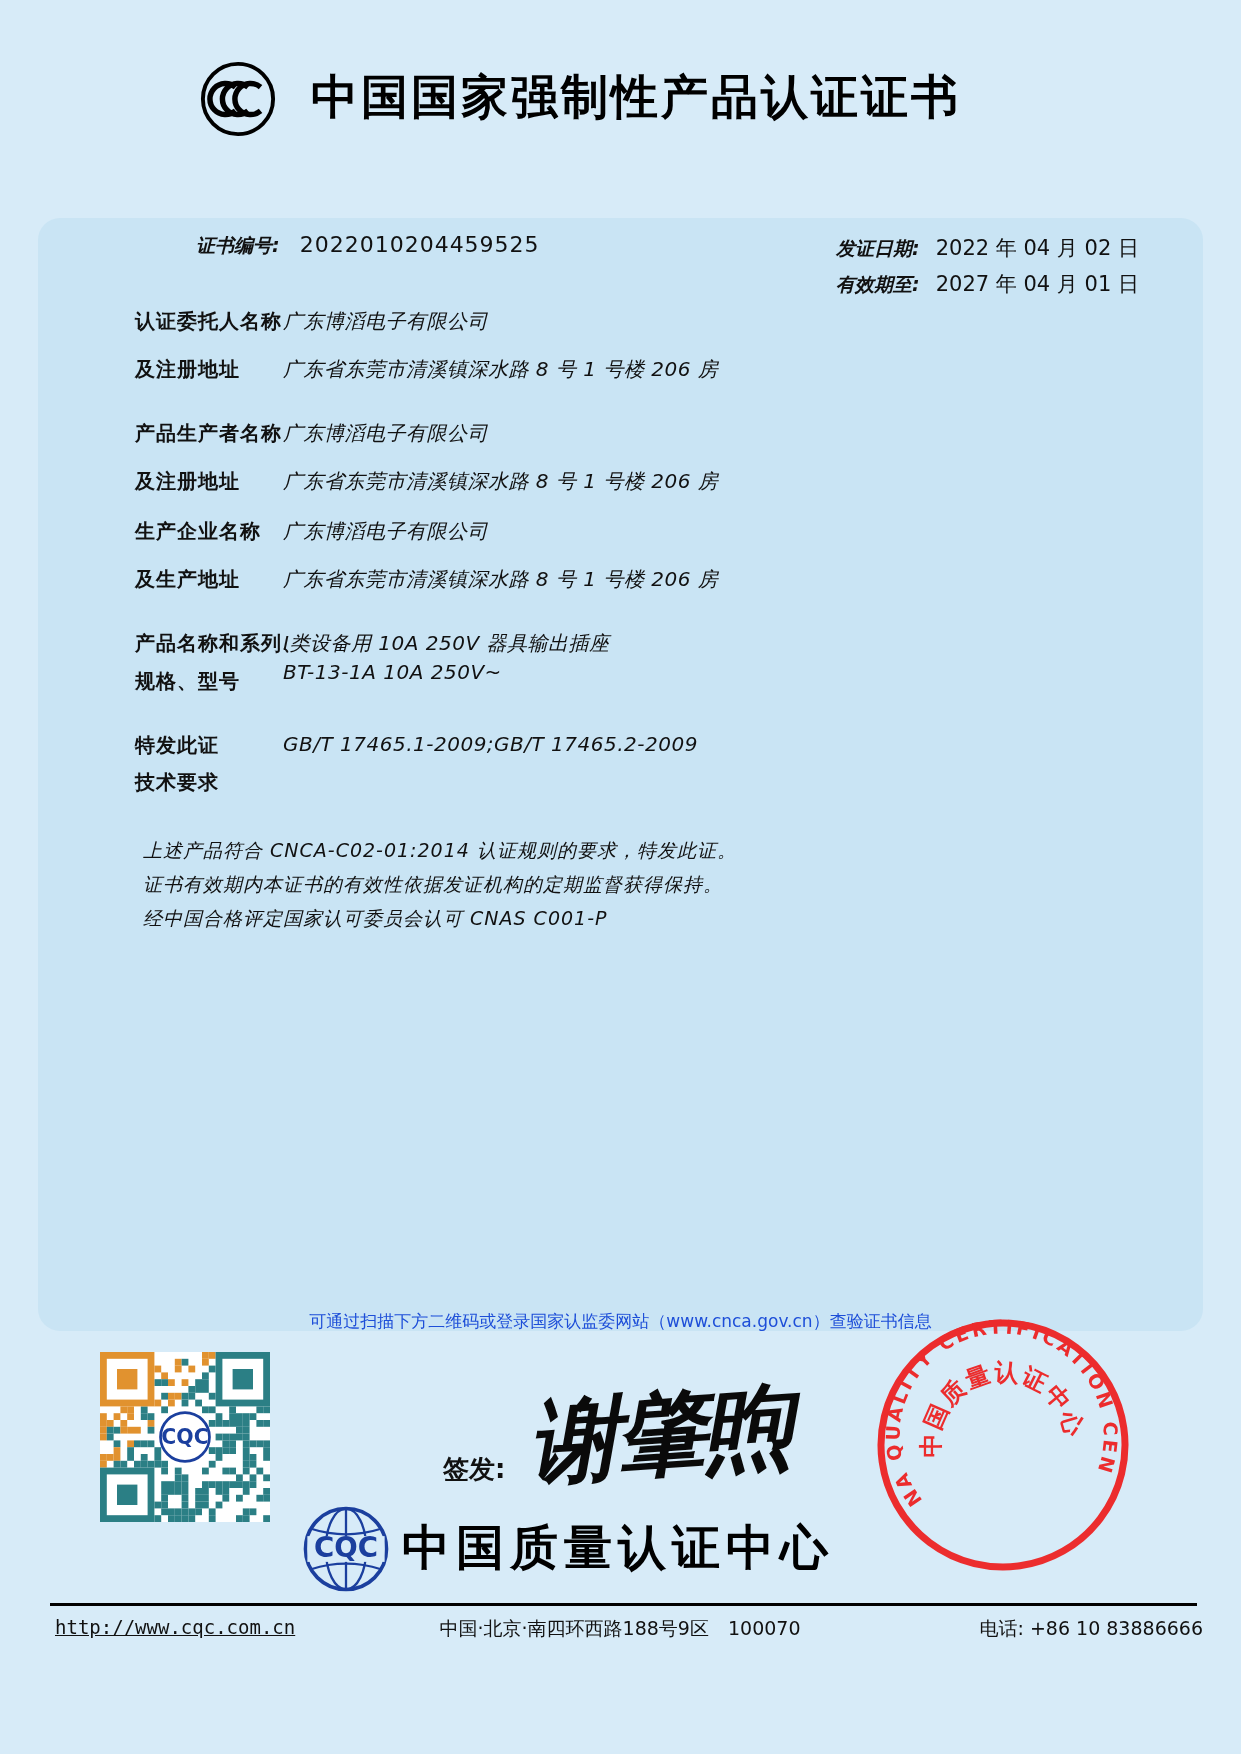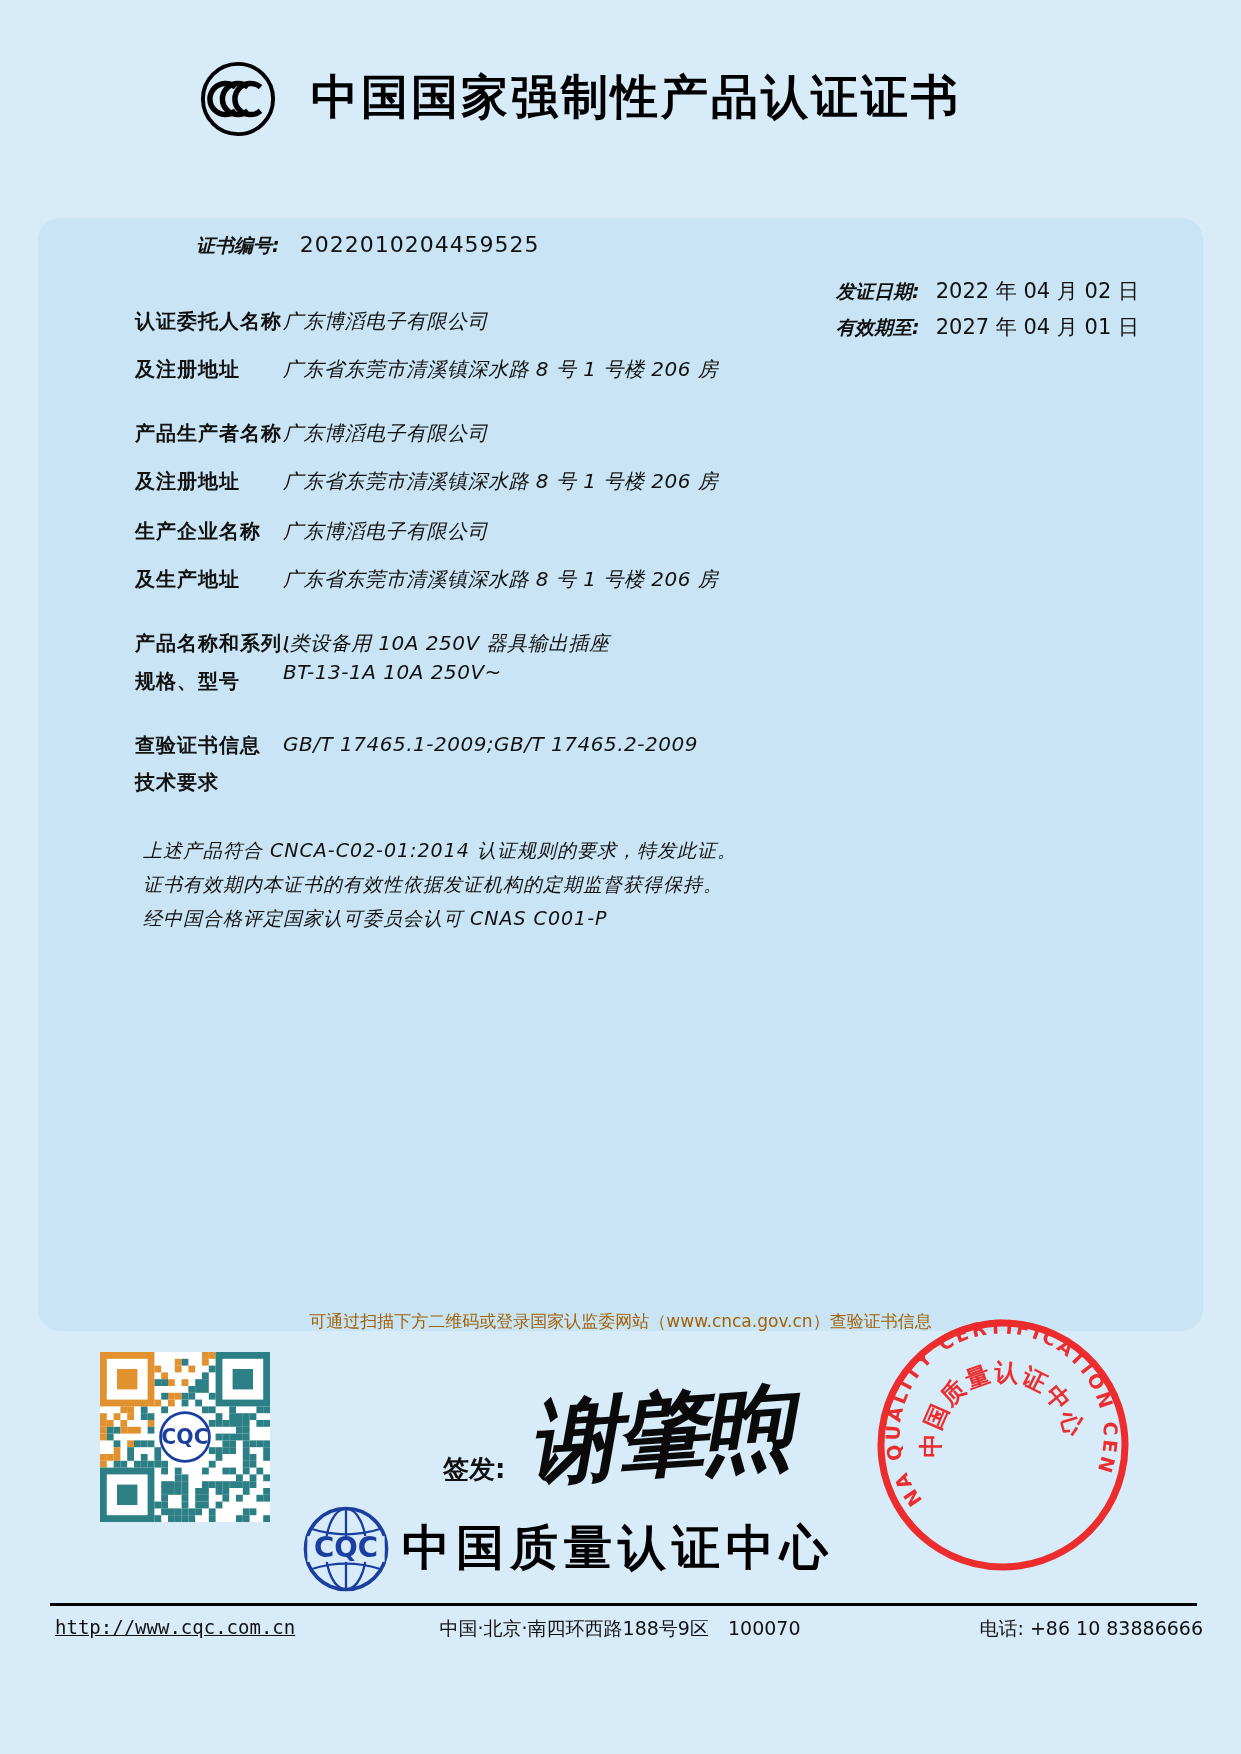--- a/index.html
+++ b/index.html
@@ -18,32 +18,32 @@
     font-size:47px; font-weight:bold; letter-spacing:3px; color:#000;
   }
   
   .panel {
     position:absolute; left:38px; top:218px; width:1165px; height:1113px;
     background:#c9e4f4; border-radius:22px;padding-left:48px;
   }
   .cert-line { position:absolute; left:158px; top:14px; font-size:19px; }
   .cert-label { font-weight:bold; font-style:italic; }
   .cert-no { font-size:22px; margin-left:14px; letter-spacing:1px; }
-  .date-block { position:absolute; left:798px; top:12px; font-size:19px; line-height:36px;margin-top:43px; }
+  .date-block { position:absolute; left:798px; top:12px; font-size:19px; line-height:36px; }
   .date-row b { font-style:italic; }
   .date-val { font-size:21px; margin-left:10px; }
 
   .flabel { position:absolute; left:97px; font-size:20px; font-weight:bold; letter-spacing:1px; }
   .fvalue { position:absolute; left:245px; font-size:20px; letter-spacing:0.5px;font-style:italic; }
 
   .stmt { position:absolute; left:105px; font-size:19px; font-style:italic; letter-spacing:1px; }
 
   .note {
     position:absolute; left:0; top:1092px; width:100%; text-align:center;
-    font-size:17px; color:#a16207;
+    font-size:17px; color:#1d4ed8;
   }
   
   .qr { position:absolute; left:100px; top:1352px; width:170px; height:170px; background:#fff; }
   .qr svg { display:block; }
   .sign-label { position:absolute; left:443px; top:1452px; font-size:26px; font-weight:bold; }
   .signature {
     position:absolute; left:528px; top:1372px; width:290px;
     font-size:92px; font-weight:bold; font-style:italic;
     transform:rotate(-4deg); letter-spacing:-6px; color:#0a0a0a;
   }
@@ -108,21 +108,21 @@
     <div class="flabel" style="top:300px">生产企业名称</div>
     <div class="fvalue" style="top:300px">广东博滔电子有限公司</div>
     <div class="flabel" style="top:348px">及生产地址</div>
     <div class="fvalue" style="top:348px">广东省东莞市清溪镇深水路 8 号 1 号楼 206 房</div>
 
     <div class="flabel" style="top:412px">产品名称和系列、</div>
     <div class="fvalue" style="top:412px">Ⅰ类设备用 10A 250V 器具输出插座</div>
     <div class="fvalue" style="top:442px">BT-13-1A 10A 250V~</div>
     <div class="flabel" style="top:450px">规格、型号</div>
 
-    <div class="flabel" style="top:514px">查验证书信息</div>
+    <div class="flabel" style="top:514px">特发此证</div>
     <div class="fvalue" style="top:514px">GB/T 17465.1-2009;GB/T 17465.2-2009</div>
     <div class="flabel" style="top:551px">技术要求</div>
 
     <div class="stmt" style="top:620px">上述产品符合 CNCA-C02-01:2014 认证规则的要求，特发此证。</div>
     <div class="stmt" style="top:654px">证书有效期内本证书的有效性依据发证机构的定期监督获得保持。</div>
     <div class="stmt" style="top:688px">经中国合格评定国家认可委员会认可 CNAS C001-P</div>
 
     <div class="note">可通过扫描下方二维码或登录国家认监委网站（www.cnca.gov.cn）查验证书信息</div>
   </div>
 

